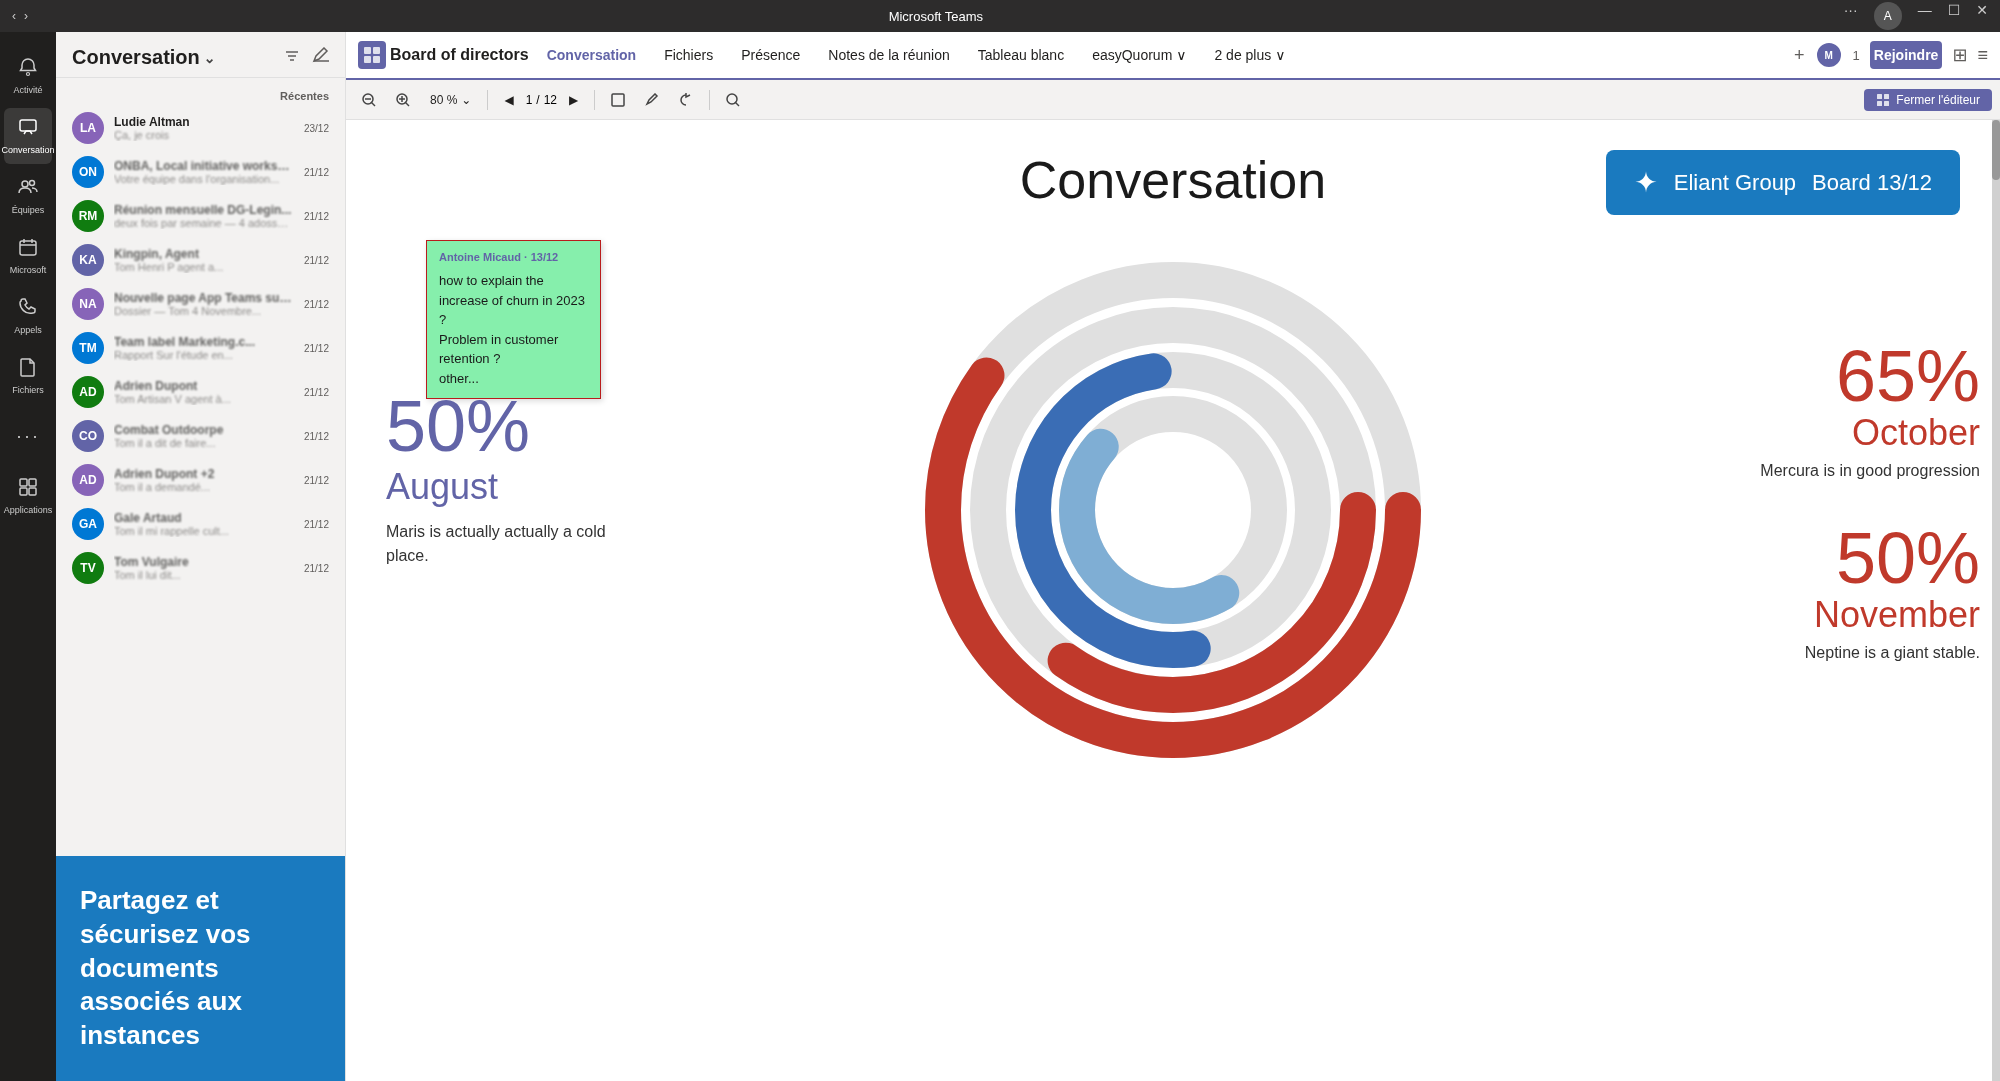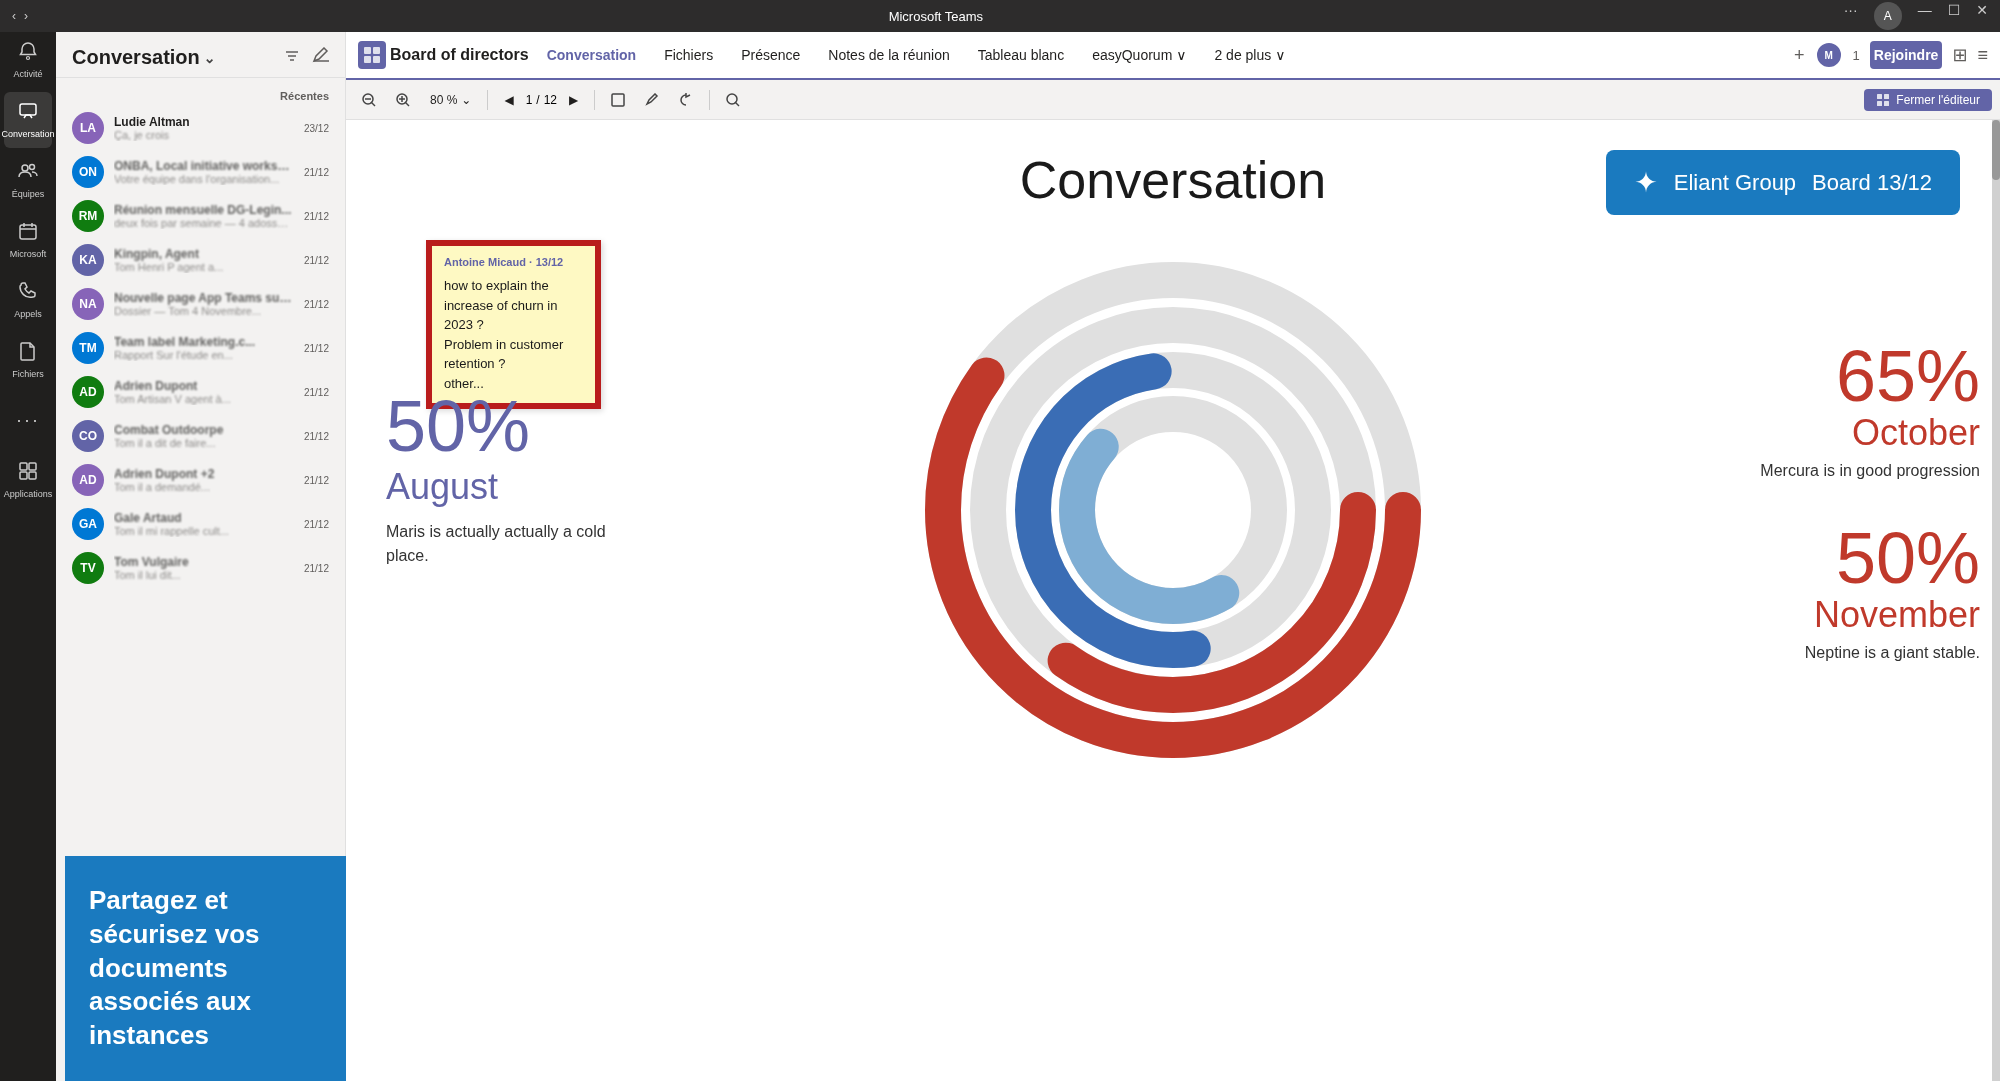--- a/index.html
+++ b/index.html
@@ -27,21 +27,21 @@
       height: calc(1081px - 32px);
     }
 
     
     .left-rail {
       width: 56px;
       background: #201f1e;
       display: flex;
       flex-direction: column;
       align-items: center;
-      padding-top: 0;
+      padding-top: 16px;
       gap: 4px;
       flex-shrink: 0;
     }
     .rail-item {
       width: 48px;
       height: 56px;
       display: flex;
       flex-direction: column;
       align-items: center;
       justify-content: center;
@@ -290,22 +290,22 @@
       font-size: 28px;
     }
     .eliant-name { font-size: 22px; font-weight: 300; }
 
     
     .sticky-note {
       position: absolute;
       top: 120px;
       left: 80px;
       width: 175px;
-      background: #fef9c3;
-      border: 6px solid #b91c1c;
+      background: #86efac;
+      border: 1px solid #b91c1c;
       padding: 10px 12px;
       box-shadow: 2px 2px 6px rgba(0,0,0,0.15);
       font-size: 13px;
     }
     .sticky-note-header {
       font-size: 11px;
       color: #6264a7;
       margin-bottom: 8px;
       font-weight: 600;
     }
@@ -375,21 +375,20 @@
     }
 
     
     .bottom-overlay {
       position: absolute;
       bottom: 0;
       left: 0;
       width: 620px;
       background: #1a7abf;
       padding: 40px 50px 40px;
-      margin-left: 9px;
     }
     .bottom-overlay-text {
       font-size: 42px;
       font-weight: 700;
       color: #fff;
       line-height: 1.3;
     }
 
     
     .scrollbar {

